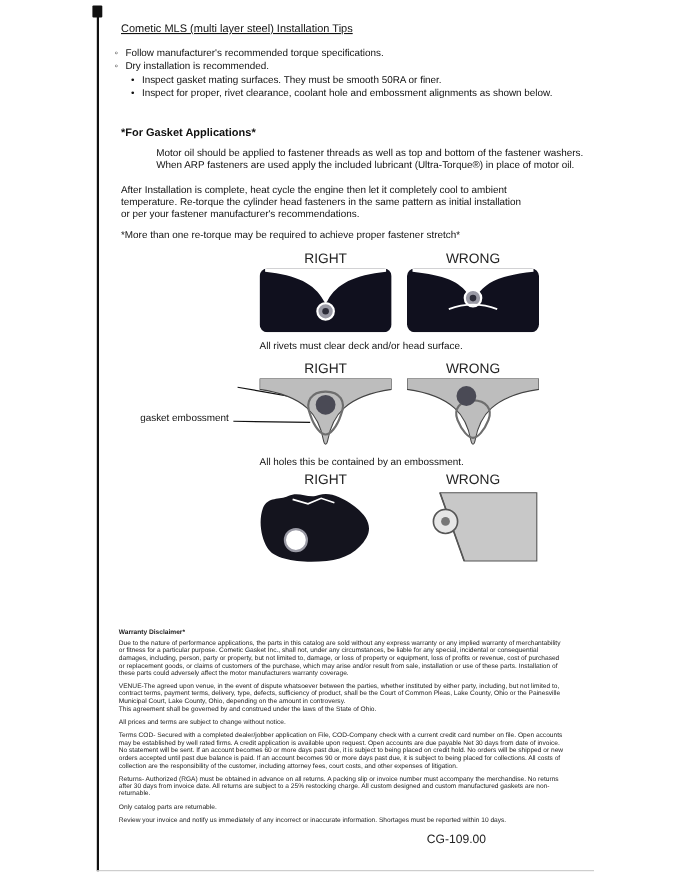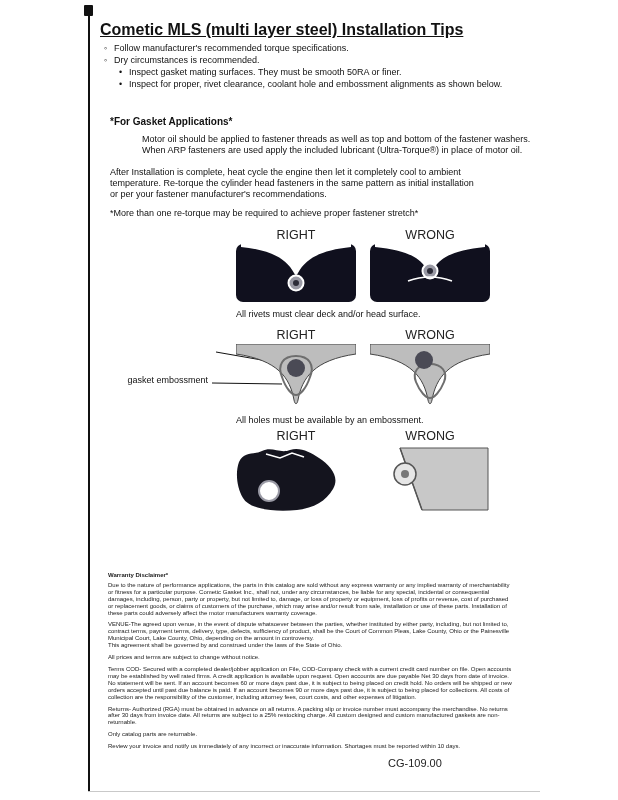--- a/index.html
+++ b/index.html
@@ -2,21 +2,21 @@
 <html><head>
 <meta charset="utf-8">
 <style>
   html,body{margin:0;padding:0;background:#fff;}
   .page{position:relative;width:618px;height:800px;background:#fff;overflow:hidden;
         font-family:"Liberation Sans",sans-serif;color:#111;}
   .abs{position:absolute;}
   .left-rule{left:88px;top:6px;width:2px;height:786px;background:#111;}
   .corner-mark{left:84px;top:5px;width:9px;height:11px;background:#111;border-radius:1px;}
   .bottom-rule{left:88px;top:791px;width:452px;height:1px;background:#c9c9c9;}
-  .title{left:100px;top:21px;font-size:16px;font-weight:bold;text-decoration:underline;white-space:nowrap;}
+  .title{left:110px;top:21px;font-size:10px;font-weight:normal;text-decoration:underline;white-space:nowrap;}
   .bullets{left:104px;top:42px;width:420px;font-size:9px;}
   .b-line{position:relative;padding-left:10px;line-height:12px;}
   .b-line::before{content:"\25E6";position:absolute;left:0;top:0;}
   .sub{margin-left:15px;}
   .sub::before{content:"\2022";}
   .heading{left:110px;top:116px;font-size:10px;font-weight:bold;}
   .para{font-size:9px;line-height:11px;white-space:pre-line;width:410px;}
   .para1{left:110px;top:134px;margin-left:32px;}
   .para2{left:110px;top:167px;}
   .note{left:110px;top:208px;font-size:9px;}
@@ -46,21 +46,21 @@
 <body>
 
 <div class="page">
   <div class="abs corner-mark"></div>
   <div class="abs left-rule"></div>
 
   <div class="abs title">Cometic MLS (multi layer steel) Installation Tips</div>
 
   <div class="abs bullets">
     <div class="b-line">Follow manufacturer's recommended torque specifications.</div>
-    <div class="b-line">Dry circumstances is recommended.</div>
+    <div class="b-line">Dry installation is recommended.</div>
     <div class="b-line sub">Inspect gasket mating surfaces.  They must be smooth 50RA or finer.</div>
     <div class="b-line sub">Inspect for proper, rivet clearance, coolant hole and embossment alignments as shown below.</div>
   </div>
 
   <div class="abs heading">*For Gasket Applications*</div>
   <div class="abs para para1">Motor oil should be applied to fastener threads as well as top and bottom of the fastener washers.
 When ARP fasteners are used apply the included lubricant (Ultra-Torque®) in place of motor oil.</div>
   <div class="abs para para2">After Installation is complete, heat cycle the engine then let it completely cool to ambient
 temperature. Re-torque the cylinder head fasteners in the same pattern as initial installation
 or per your fastener manufacturer's recommendations.</div>
@@ -103,21 +103,21 @@
       <circle cx="60" cy="24" r="9" fill="#4a4a55"></circle>
     </svg>
   </div>
   <div class="abs img i2r">
     <svg viewBox="0 0 120 66" width="120" height="66">
       <path d="M0,0 L120,0 L120,10 C78,16 66,34 62,56 C61,61 59,61 58,56 C54,34 42,16 0,10 Z" fill="#bdbdbd" stroke="#444" stroke-width="1"></path>
       <path d="M60,20 C72,20 78,28 74,38 C70,48 64,54 60,54 C56,54 50,48 46,38 C42,28 48,20 60,20 Z" fill="none" stroke="#6e6e6e" stroke-width="2"></path>
       <circle cx="54" cy="16" r="9" fill="#4a4a55"></circle>
     </svg>
   </div>
-  <div class="abs caption cap2">All holes must be available by an embossment.</div>
+  <div class="abs caption cap2">All holes this be contained by an embossment.</div>
 
   <div class="abs dlabel dl-r3">RIGHT</div>
   <div class="abs dlabel dw-r3">WRONG</div>
   <div class="abs img i3l">
     <svg viewBox="0 0 120 66" width="120" height="66">
       <path d="M3,16 C8,5 18,9 26,5 C36,0 44,8 54,4 C64,1 74,6 83,12 C95,20 104,31 97,43 C90,55 78,62 61,64 C40,66 14,64 7,52 C1,42 -1,27 3,16 Z" fill="#14141e"></path>
       <path d="M30,8 L44,12 L56,7 L68,11" stroke="#fff" stroke-width="1.5" fill="none"></path>
       <circle cx="33" cy="45" r="10" fill="#fff"></circle>
       <circle cx="33" cy="45" r="10" fill="none" stroke="#9a9aa5" stroke-width="2"></circle>
     </svg>

